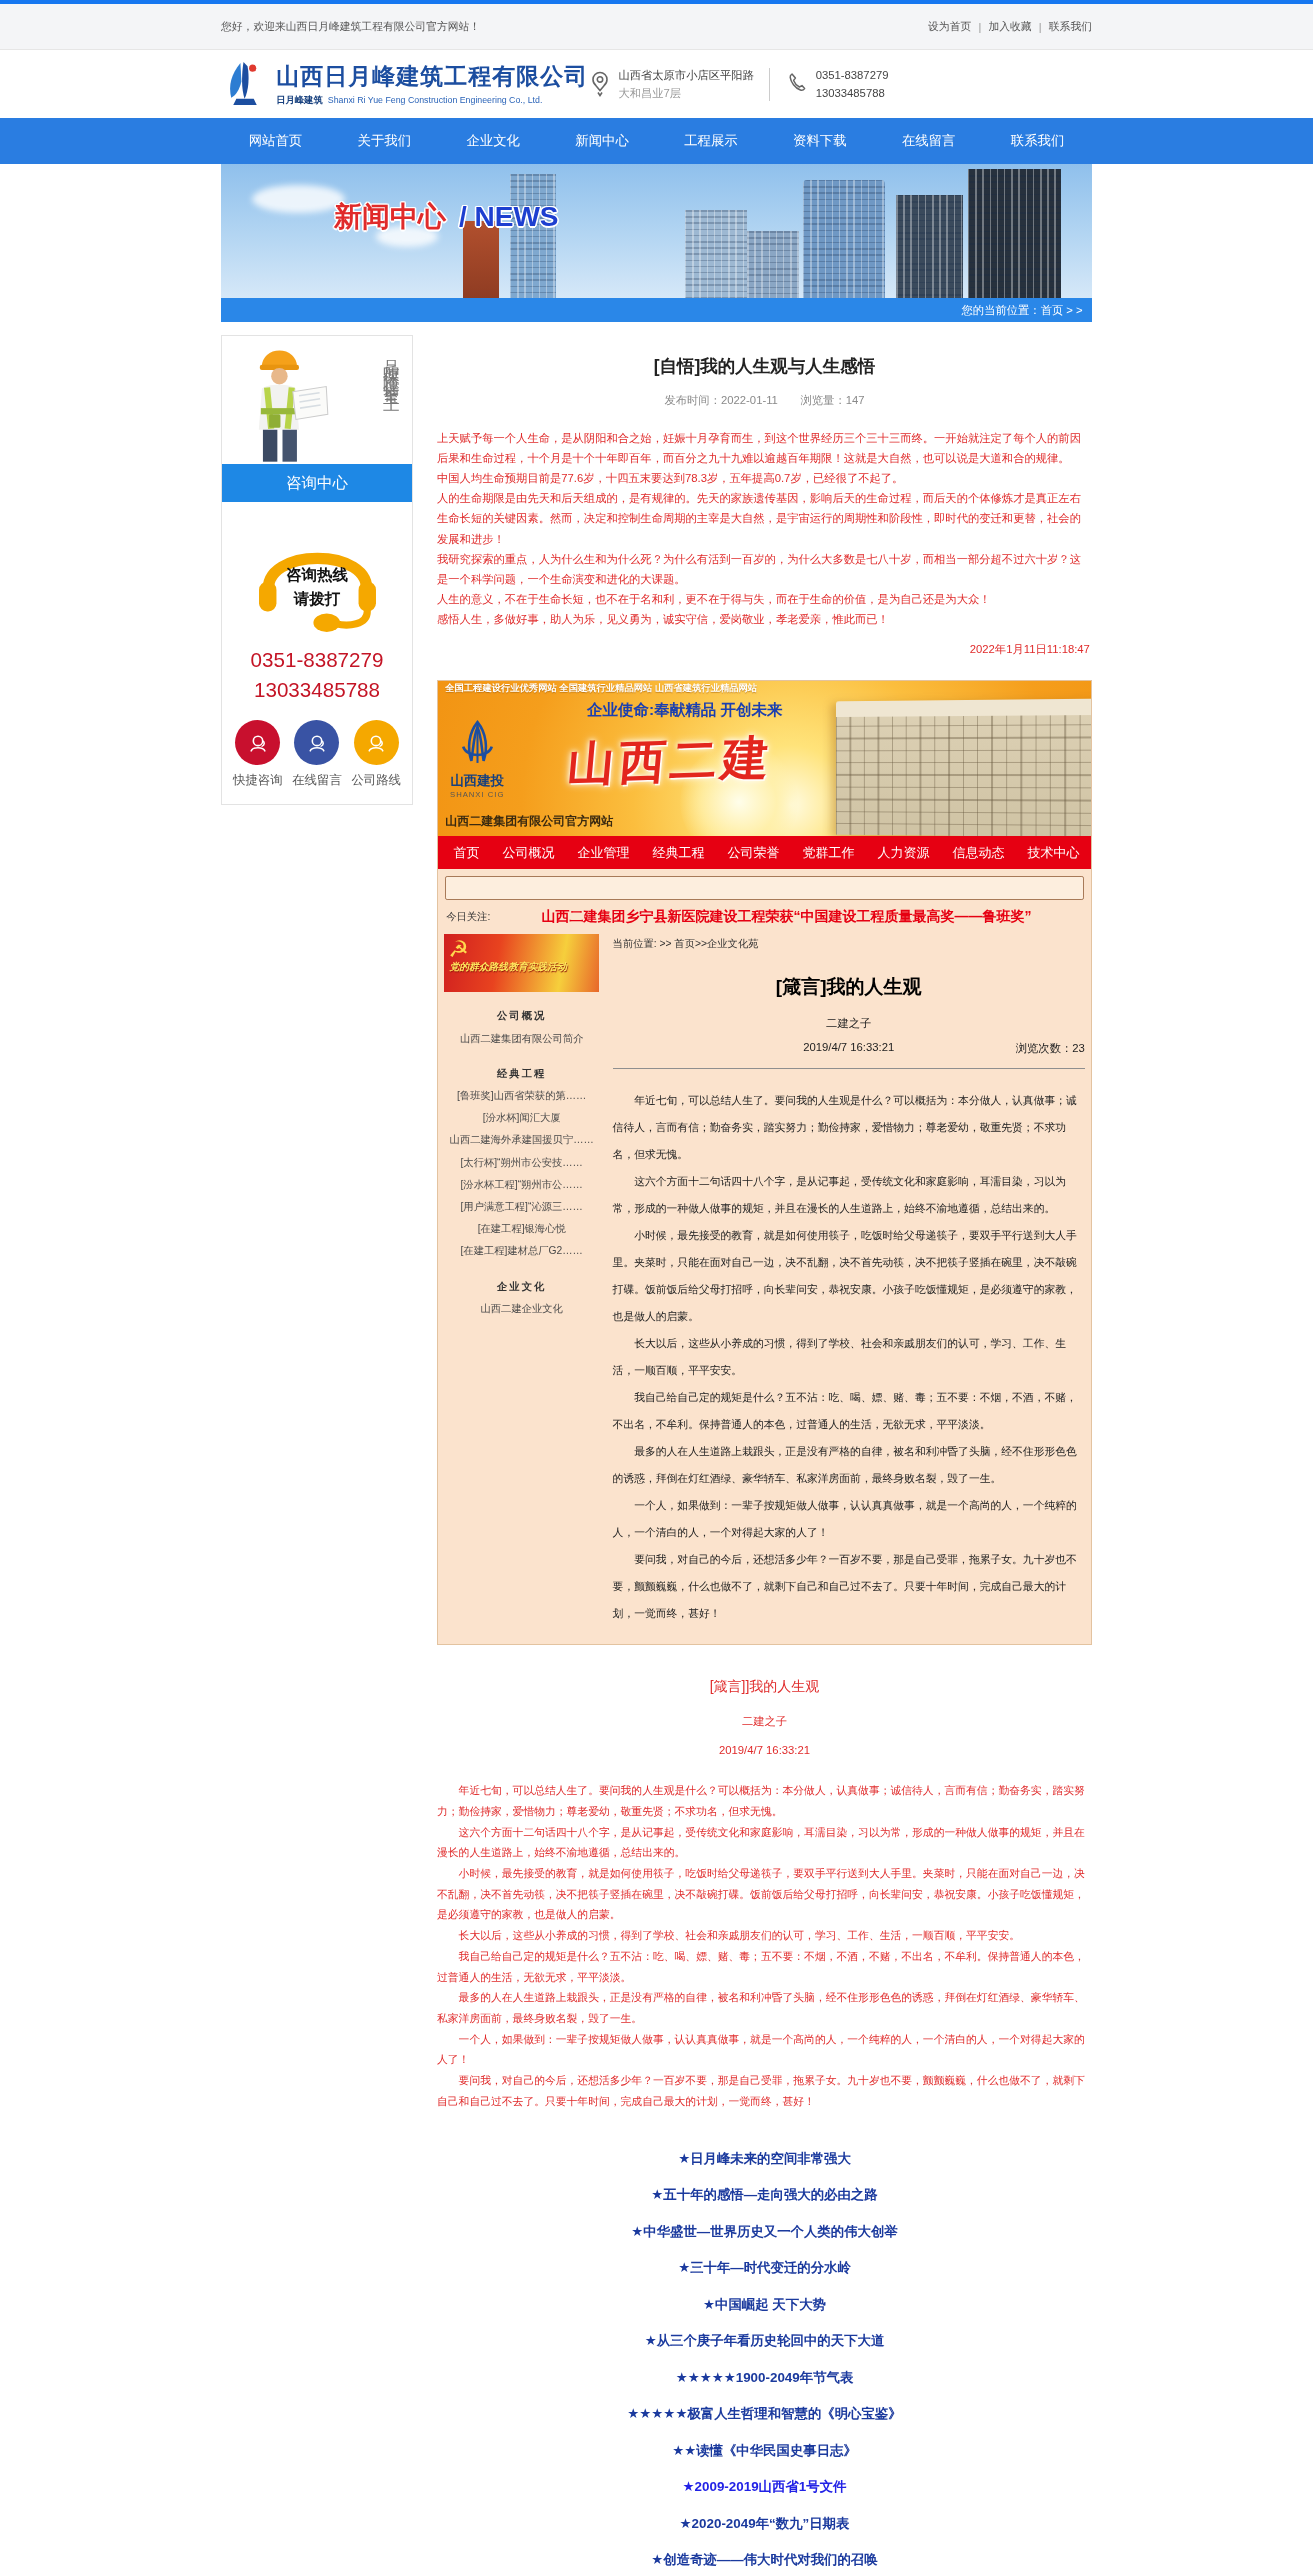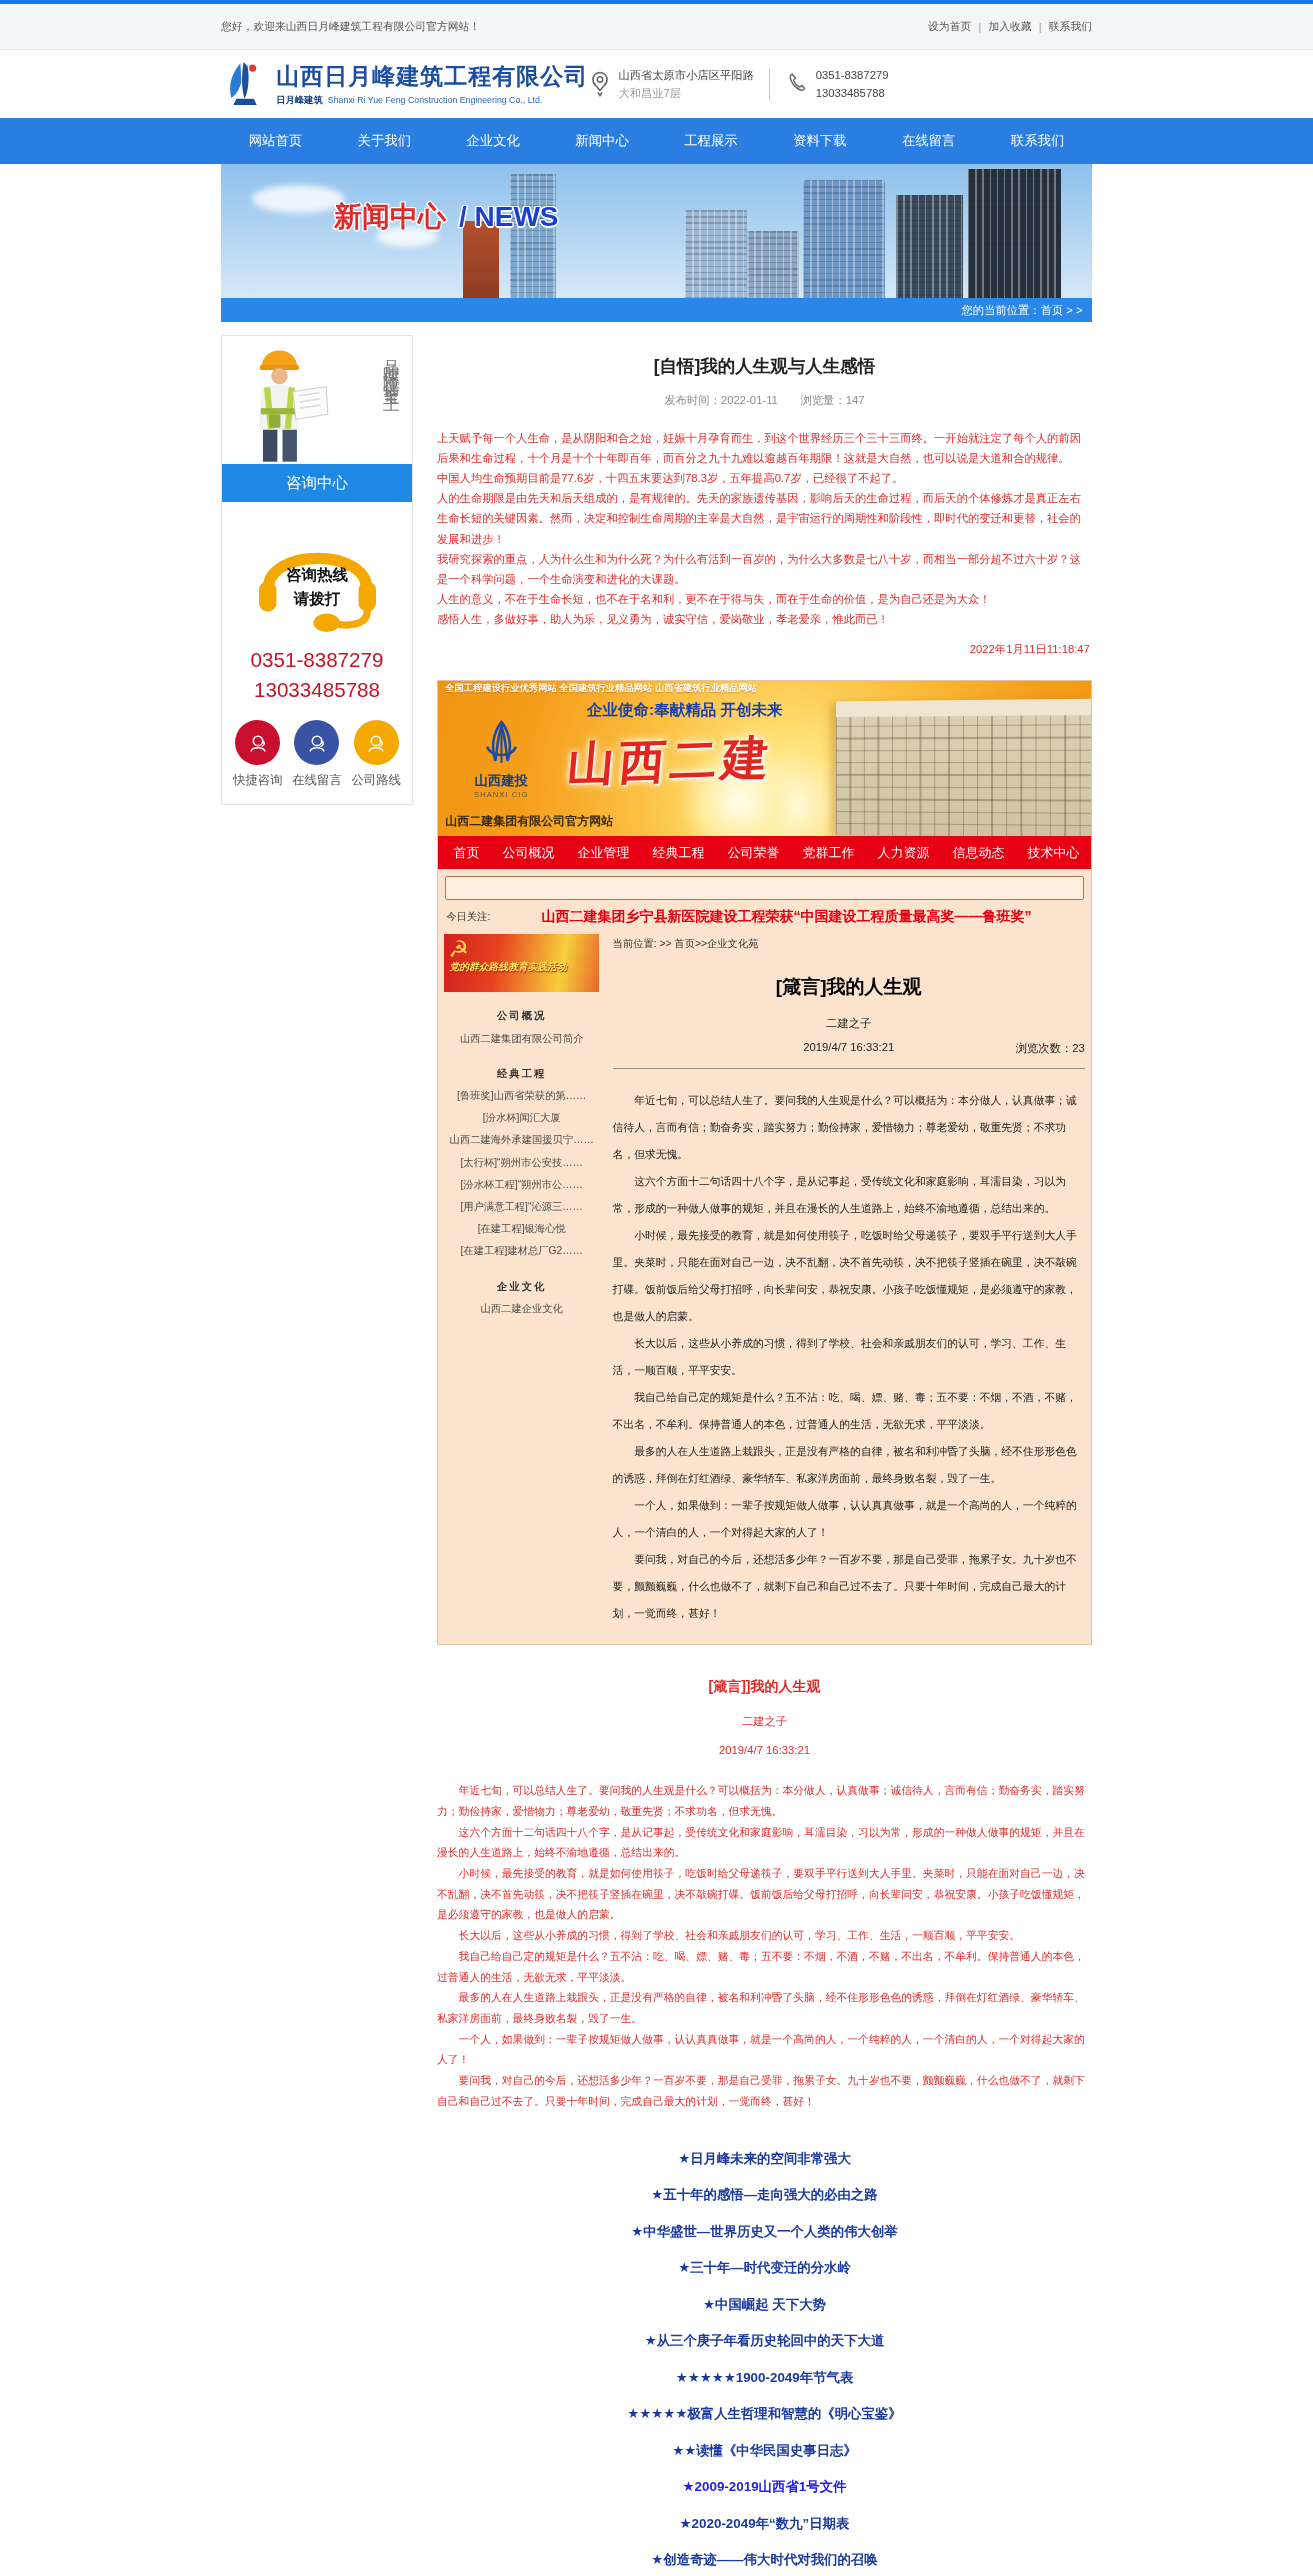--- a/index.html
+++ b/index.html
@@ -78,21 +78,21 @@
 
   
   .embedded { background: #fbe3cd; border: 0.5px solid #e3c3a0; overflow: hidden; }
   .emb-banner { position: relative; height: 155px; overflow: hidden;
     background: radial-gradient(circle at 54% 80%, #fffbe0 0%, #ffe37a 16%, #fbbe3e 42%, #f59e1c 72%, #f29413 100%); }
   .emb-awards { position: absolute; top: 0; left: 0; right: 0; height: 15.5px; line-height: 15.5px; padding-left: 7.2px;
     color: #fff; font-size: 9.3px; font-weight: bold; text-shadow: 0 0.5px 1px rgba(160,90,0,.6); }
   .emb-mission { position: absolute; top: 18.5px; left: 149px; color: #1b3fb0; font-weight: bold; font-size: 15.5px; }
   .emb-sun { position: absolute; left: 242px; top: 62px; width: 118px; height: 118px; border-radius: 50%;
     background: radial-gradient(circle, rgba(255,255,240,.95) 0%, rgba(255,240,170,.8) 45%, rgba(255,220,110,0) 72%); }
-  .emb-logo { position: absolute; left: 36px; top: 37px; text-align: center; }
+  .emb-logo { position: absolute; left: 12px; top: 37px; text-align: center; }
   .emb-logo-cn { font-size: 13.4px; font-weight: bold; color: #17407e; margin-top: 2.1px; }
   .emb-logo-en { font-size: 7.7px; color: #555; letter-spacing: 1px; }
   .emb-callig { position: absolute; left: 130px; top: 49px; color: #e3261d; font-size: 47px; font-weight: 900;
     transform: skewX(-7deg) rotate(-2deg); letter-spacing: 4.1px; white-space: nowrap;
     text-shadow: 0 0 5.2px #fff, 0 0 9.3px #fff, 1.5px 1.5px 0 rgba(255,255,255,.9); }
   .emb-caption { position: absolute; left: 7.2px; bottom: 6.2px; color: #3a2a10; font-weight: bold; font-size: 12px; }
   .emb-building { position: absolute; right: -10.3px; top: 18.5px; width: 268px; height: 136px; border-radius: 3.1px 3.1px 0 0;
     background: linear-gradient(to bottom, #efe6d2 0 12%, transparent 12%),
       repeating-linear-gradient(to right, rgba(100,85,60,.4) 0 1.5px, transparent 1.5px 14.4px),
       repeating-linear-gradient(to bottom, rgba(100,85,60,.4) 0 1.5px, transparent 1.5px 12.4px),
@@ -119,21 +119,21 @@
   .emb-crumb { font-size: 10.3px; color: #333; margin: 3.1px 0 23px; }
   .emb-title { text-align: center; color: #000000; font-size: 19px; font-weight: bold; margin-bottom: 15.5px; }
   .emb-author { text-align: center; font-size: 11.3px; color: #222; margin-bottom: 10.3px; }
   .emb-meta { position: relative; font-size: 11.3px; color: #222; text-align: center; }
   .emb-views { position: absolute; right: 0; top: 0; }
   .emb-divider { border-top: 1px solid #8f8f8f; margin: 15.5px 0 17.5px; }
   .emb-text p { color: #222; font-size: 10.8px; line-height: 2.5; text-indent: 2em; margin: 0; }
 
   
   .repost { margin-top: 33px; }
-  .repost-title { text-align: center; color: #e02b2b; font-size: 14px; font-weight: bold; }
+  .repost-title { text-align: center; color: #e02b2b; font-size: 14px; font-weight: normal; }
   .repost-author { text-align: center; color: #e02b2b; font-size: 11.3px; margin-top: 17.5px; }
   .repost-date { text-align: center; color: #e02b2b; font-size: 11.3px; margin: 15.5px 0 24px; }
   .repost .essay p { color: #e02b2b; font-size: 10.8px; line-height: 1.92; text-indent: 2em; margin: 0; }
 
   
   .blue-links { text-align: center; margin-top: 38px; }
   .blue-links .lnk { display: block; color: #1b3a9e; font-weight: bold; font-size: 13.4px; margin: 18.5px 0; text-decoration: none; cursor: pointer; }
   .blue-links .lnk.bright { color: #2222e6; }
 </style>
 </head>

